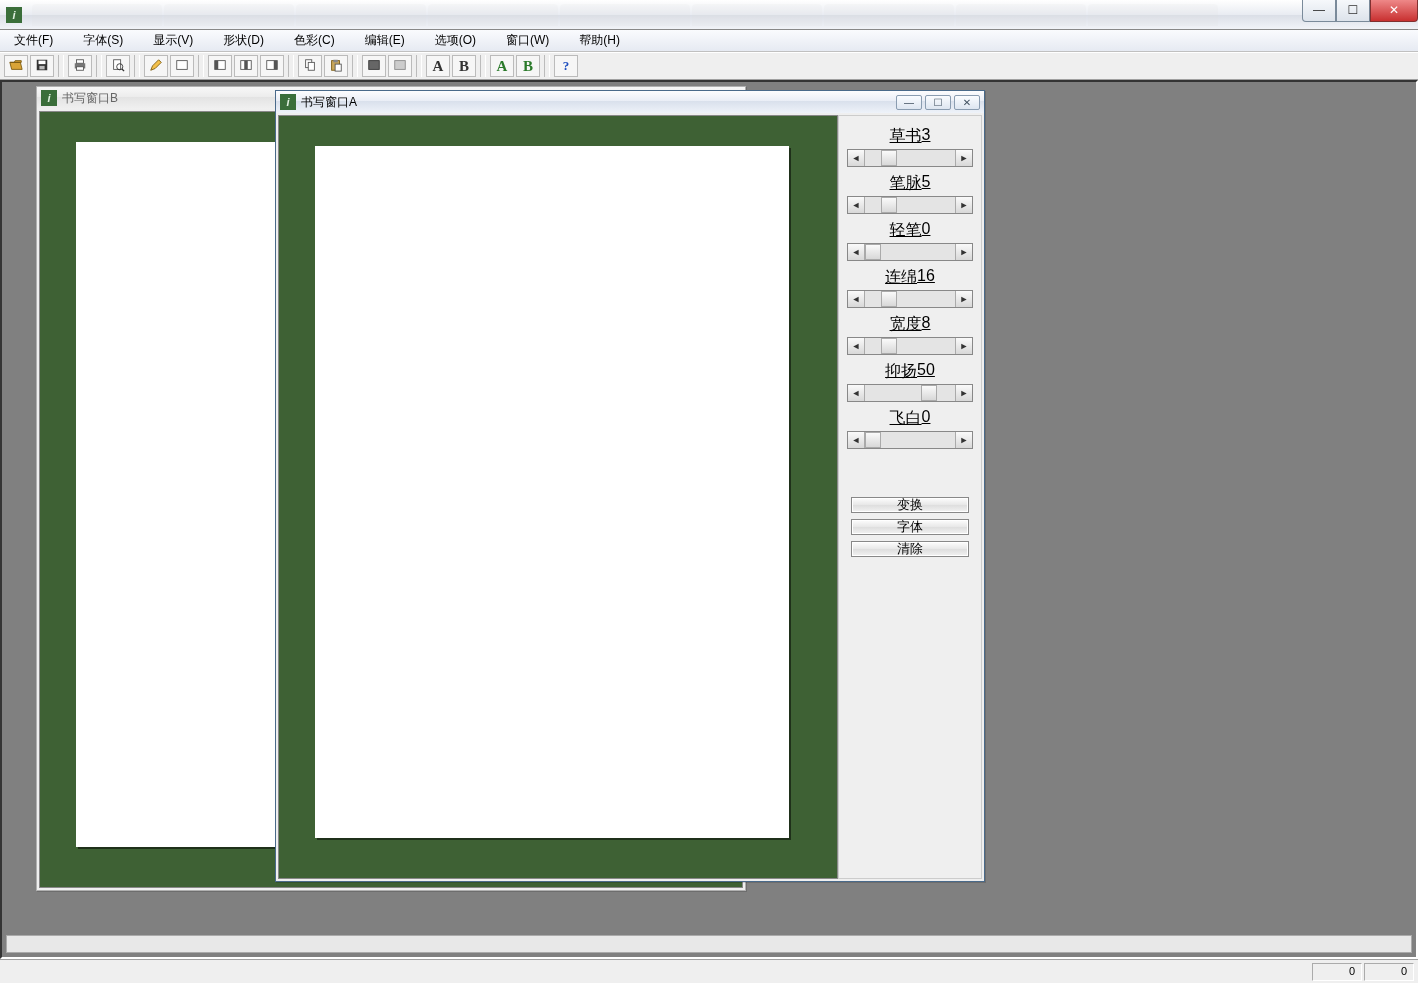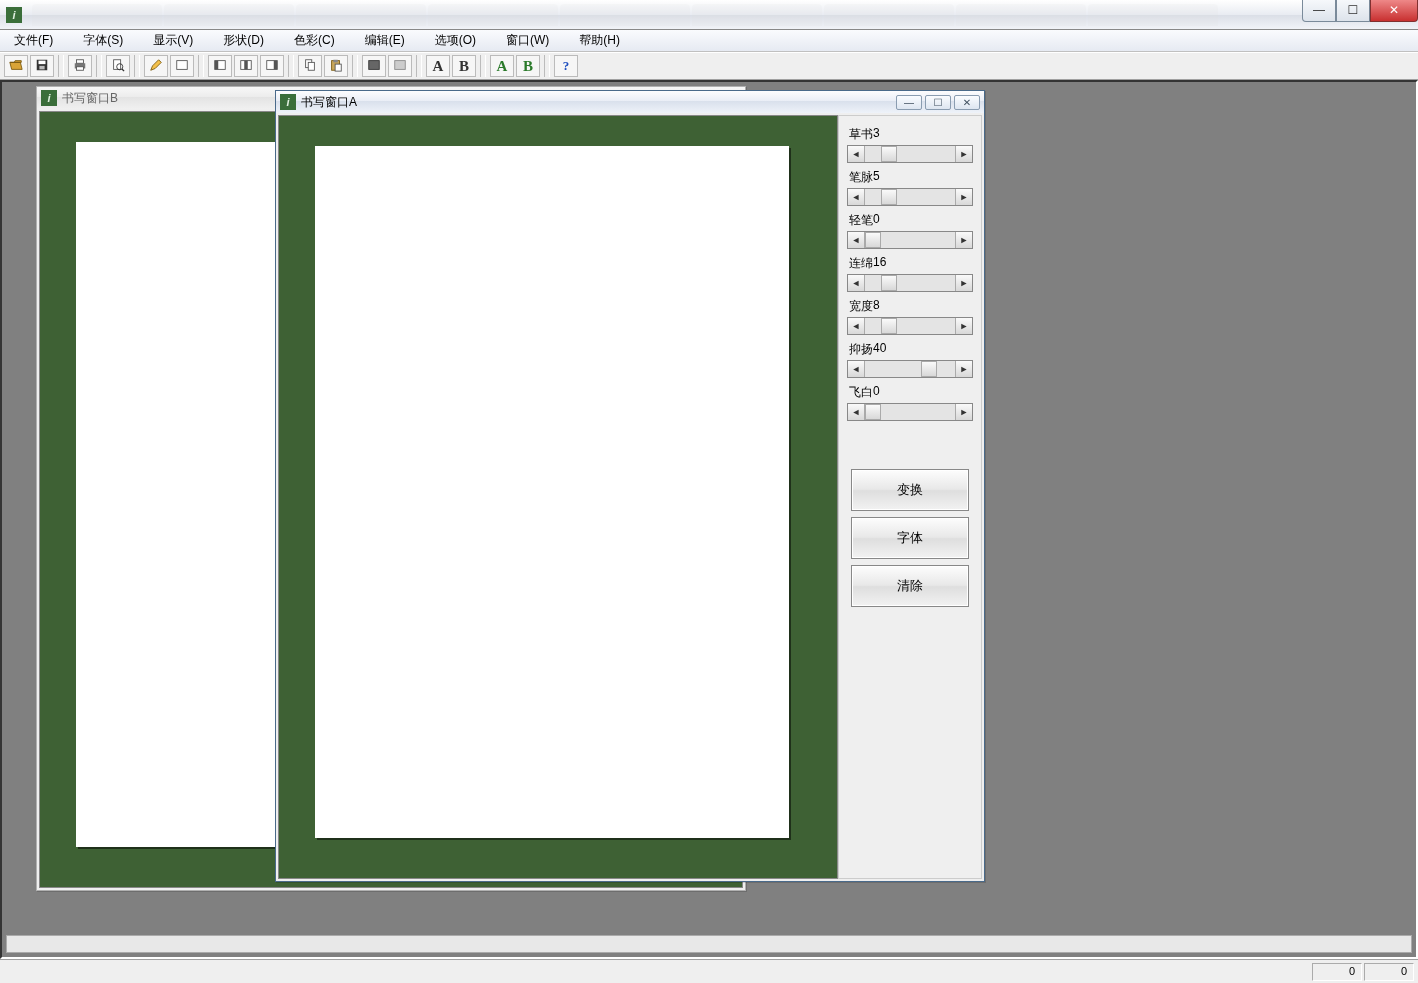--- a/index.html
+++ b/index.html
@@ -117,40 +117,40 @@
   .winA .canvas-frame { width:100%; }
   .paper {
     position:absolute; left:36px; top:30px; right:48px; bottom:40px;
     background:#fff; box-shadow:2px 2px 0 rgba(0,0,0,.5);
   }
   .side-panel {
     flex:1; background:#efefef; border:1px solid #ccc;
     display:flex; flex-direction:column; padding:10px 8px; gap:6px;
   }
   .slider-block { margin-bottom:6px; }
-  .slider-head { display:flex; justify-content:flex-start; font-size:12px; padding:0 2px 2px; }
+  .slider-head { display:flex; justify-content:center; font-size:16px; padding:0 2px 2px;text-decoration:underline; }
   .scrollbar {
     height:18px; display:flex; align-items:stretch;
     border:1px solid #888; background:#e8e8e8;
   }
   .sb-btn {
     width:17px; background:linear-gradient(to bottom,#fafafa,#d8d8d8);
     border-right:1px solid #aaa;
     display:flex; align-items:center; justify-content:center;
     font-size:9px; color:#333;
   }
   .sb-btn.right { border-right:none; border-left:1px solid #aaa; }
   .sb-track { flex:1; position:relative; background:#e4e4e4; }
   .sb-thumb {
     position:absolute; top:0; bottom:0; width:16px;
     background:linear-gradient(to bottom,#fafafa,#d8d8d8);
     border:1px solid #aaa;
   }
   .panel-btn {
-    height:42px; border:1px solid #888;
+    height:16px; border:1px solid #888;
     background:linear-gradient(to bottom,#fdfdfd,#e8e8e8 48%,#dedede 52%,#f2f2f2);
     box-shadow: inset 0 0 0 1px #fff;
     margin:6px 4px 0; font-size:13px; display:flex; align-items:center; justify-content:center;
   }
   .panel-btns { margin-top:30px; display:flex; flex-direction:column; }
   
 </style>
 </head>
 <body>
 
@@ -426,21 +426,21 @@
                   <div class="sb-btn">◄</div>
                   <div class="sb-track">
                     <div class="sb-thumb" style="left:18%;"></div>
                   </div>
                   <div class="sb-btn right">►</div>
                 </div>
               </div>
               <div class="slider-block">
                 <div class="slider-head">
                   <span>抑扬</span>
-                  <span>40</span>
+                  <span>50</span>
                 </div>
                 <div class="scrollbar">
                   <div class="sb-btn">◄</div>
                   <div class="sb-track">
                     <div class="sb-thumb" style="left:62%;"></div>
                   </div>
                   <div class="sb-btn right">►</div>
                 </div>
               </div>
               <div class="slider-block">

